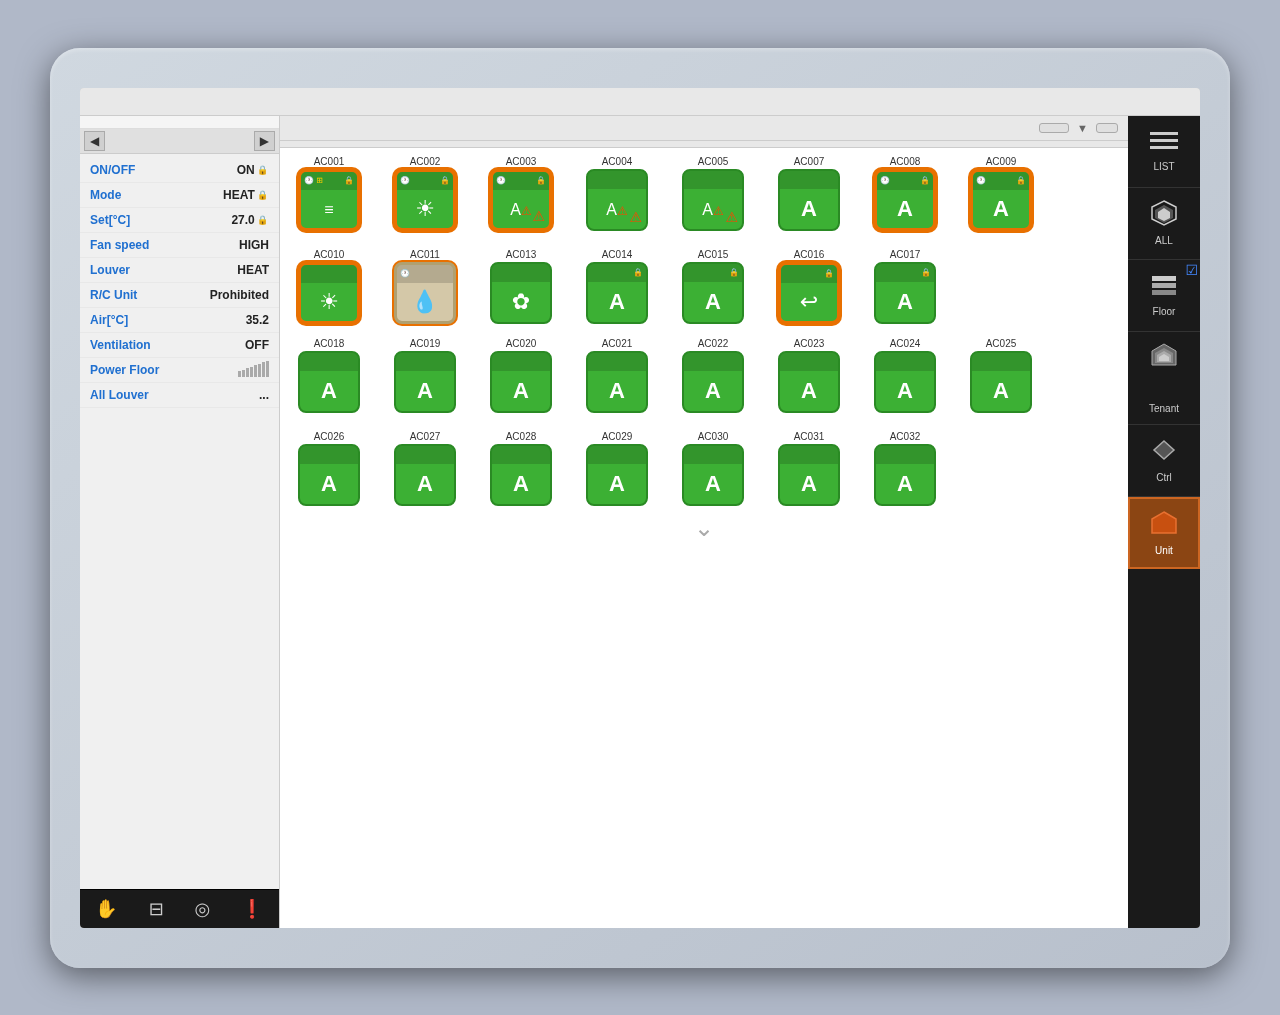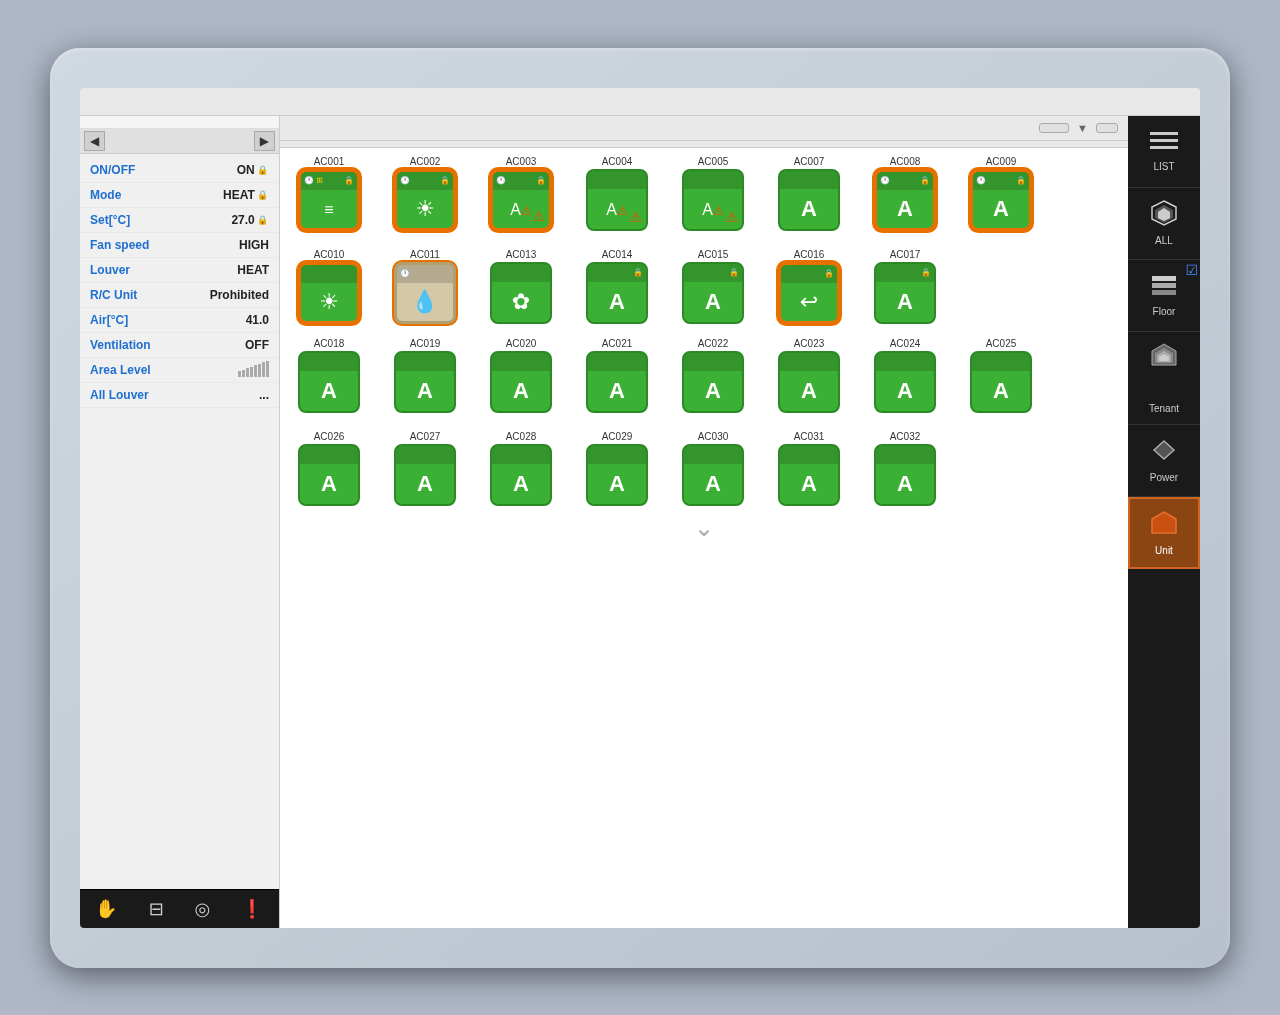--- a/index.html
+++ b/index.html
@@ -312,28 +312,28 @@
             <div class="prop-row">
               <span class="prop-label">Louver</span>
               <span class="prop-value">HEAT</span>
             </div>
             <div class="prop-row">
               <span class="prop-label">R/C Unit</span>
               <span class="prop-value">Prohibited</span>
             </div>
             <div class="prop-row">
               <span class="prop-label">Air[°C]</span>
-              <span class="prop-value">41.0</span>
+              <span class="prop-value">35.2</span>
             </div>
             <div class="prop-row">
               <span class="prop-label">Ventilation</span>
               <span class="prop-value">OFF</span>
             </div>
             <div class="prop-row">
-              <span class="prop-label">Area Level</span>
+              <span class="prop-label">Power Floor</span>
               <span class="prop-value">
                 <div class="power-bars">
                   <div class="power-bar" style="height: 5.5px;"></div>
                   <div class="power-bar" style="height: 7px;"></div>
                   <div class="power-bar" style="height: 8.5px;"></div>
                   <div class="power-bar" style="height: 10px;"></div>
                   <div class="power-bar" style="height: 11.5px;"></div>
                   <div class="power-bar" style="height: 13px;"></div>
                   <div class="power-bar" style="height: 14.5px;"></div>
                   <div class="power-bar" style="height: 16px;"></div>
@@ -773,21 +773,21 @@
       <polygon points="13,6 22,11 22,21 4,21 4,11" fill="#888"></polygon>
       <polygon points="13,9 20,13 20,20 6,20 6,13" fill="#aaa"></polygon>
       <polygon points="13,12 18,15 18,19 8,19 8,15" fill="#ccc"></polygon>
     </svg></div>
             <div class="nav-btn-label">Tenant</div>
           </div>
           <div class="nav-btn" style="position: relative;">
             <div class="nav-btn-icon"><svg width="26" height="26" viewBox="0 0 26 26" fill="none">
       <polygon points="13,4 23,13 13,22 3,13" stroke="#aaa" stroke-width="1.5" fill="#555"></polygon>
     </svg></div>
-            <div class="nav-btn-label">Power</div>
+            <div class="nav-btn-label">Ctrl</div>
           </div>
           <div class="nav-btn unit-nav-btn" style="position: relative;">
             <div class="nav-btn-icon"><svg width="26" height="26" viewBox="0 0 26 26" fill="none">
       <polygon points="13,2 25,9 25,23 1,23 1,9" fill="#c85010" stroke="#e87030" stroke-width="1.5"></polygon>
     </svg></div>
             <div class="nav-btn-label">Unit</div>
           </div>
         </div>
     </div>
   </div>

